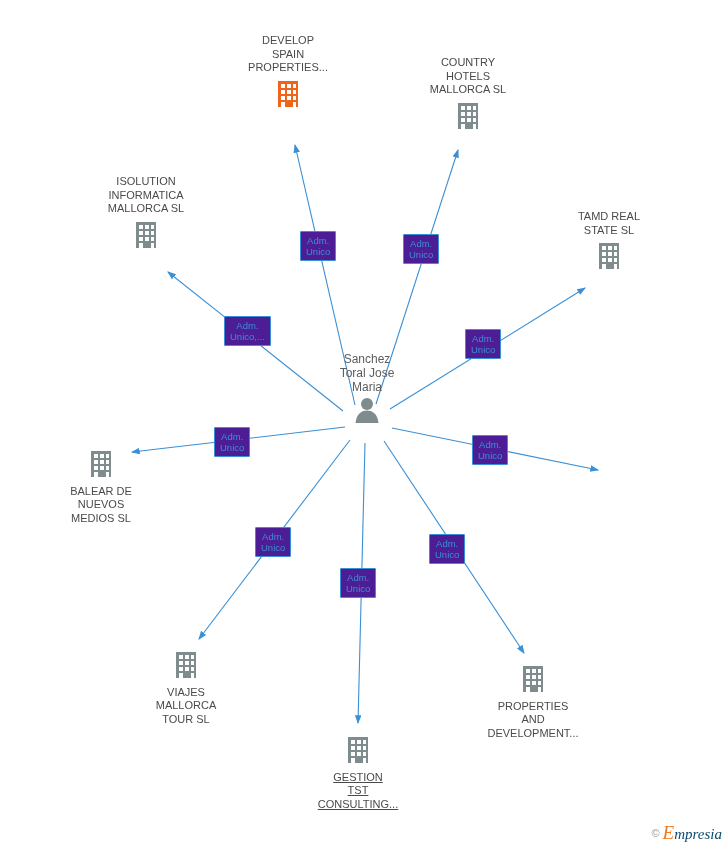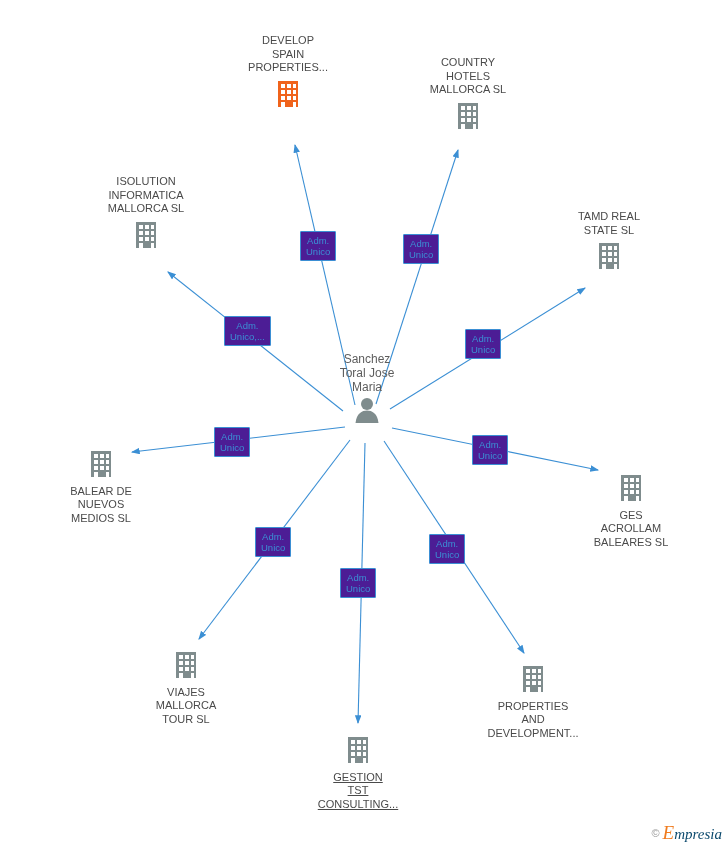--- a/index.html
+++ b/index.html
@@ -231,43 +231,20 @@
           <rect x="6" y="24" width="4" height="5"></rect>
             <rect x="18" y="24" width="3" height="5"></rect>
         </g>
       </svg>
     </span>
     <span class="label">BALEAR DE
 NUEVOS
 MEDIOS  SL</span>
   </div>
 
-  <div class="node below" style="left:631px; top:472px;">
-    <span class="glyph">
-      <svg width="26" height="30" viewBox="0 0 26 30">
-        <rect x="3" y="3" width="20" height="26" fill="#7f8c8d"></rect>
-        <g fill="#ffffff">
-          <rect x="6" y="6" width="4" height="4"></rect>
-            <rect x="12" y="6" width="4" height="4"></rect>
-            <rect x="18" y="6" width="3" height="4"></rect>
-          <rect x="6" y="12" width="4" height="4"></rect>
-            <rect x="12" y="12" width="4" height="4"></rect>
-            <rect x="18" y="12" width="3" height="4"></rect>
-          <rect x="6" y="18" width="4" height="4"></rect>
-            <rect x="12" y="18" width="4" height="4"></rect>
-            <rect x="18" y="18" width="3" height="4"></rect>
-          <rect x="6" y="24" width="4" height="5"></rect>
-            <rect x="18" y="24" width="3" height="5"></rect>
-        </g>
-      </svg>
-    </span>
-    <span class="label">GES
-ACROLLAM
-BALEARES SL</span>
-  </div>
 
   <div class="node below" style="left:186px; top:649px;">
     <span class="glyph">
       <svg width="26" height="30" viewBox="0 0 26 30">
         <rect x="3" y="3" width="20" height="26" fill="#7f8c8d"></rect>
         <g fill="#ffffff">
           <rect x="6" y="6" width="4" height="4"></rect>
             <rect x="12" y="6" width="4" height="4"></rect>
             <rect x="18" y="6" width="3" height="4"></rect>
           <rect x="6" y="12" width="4" height="4"></rect>

